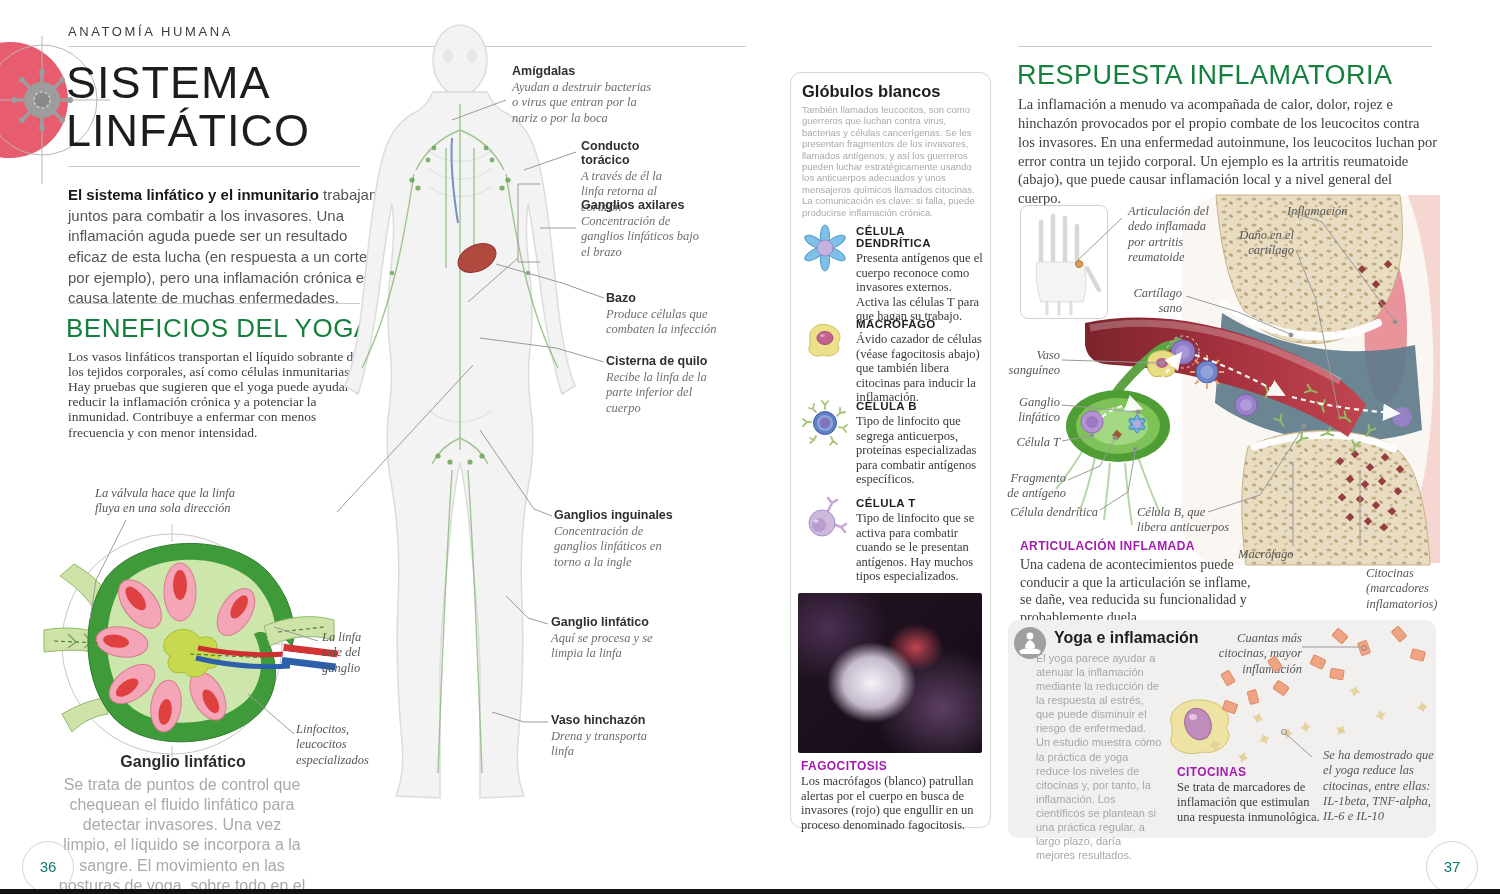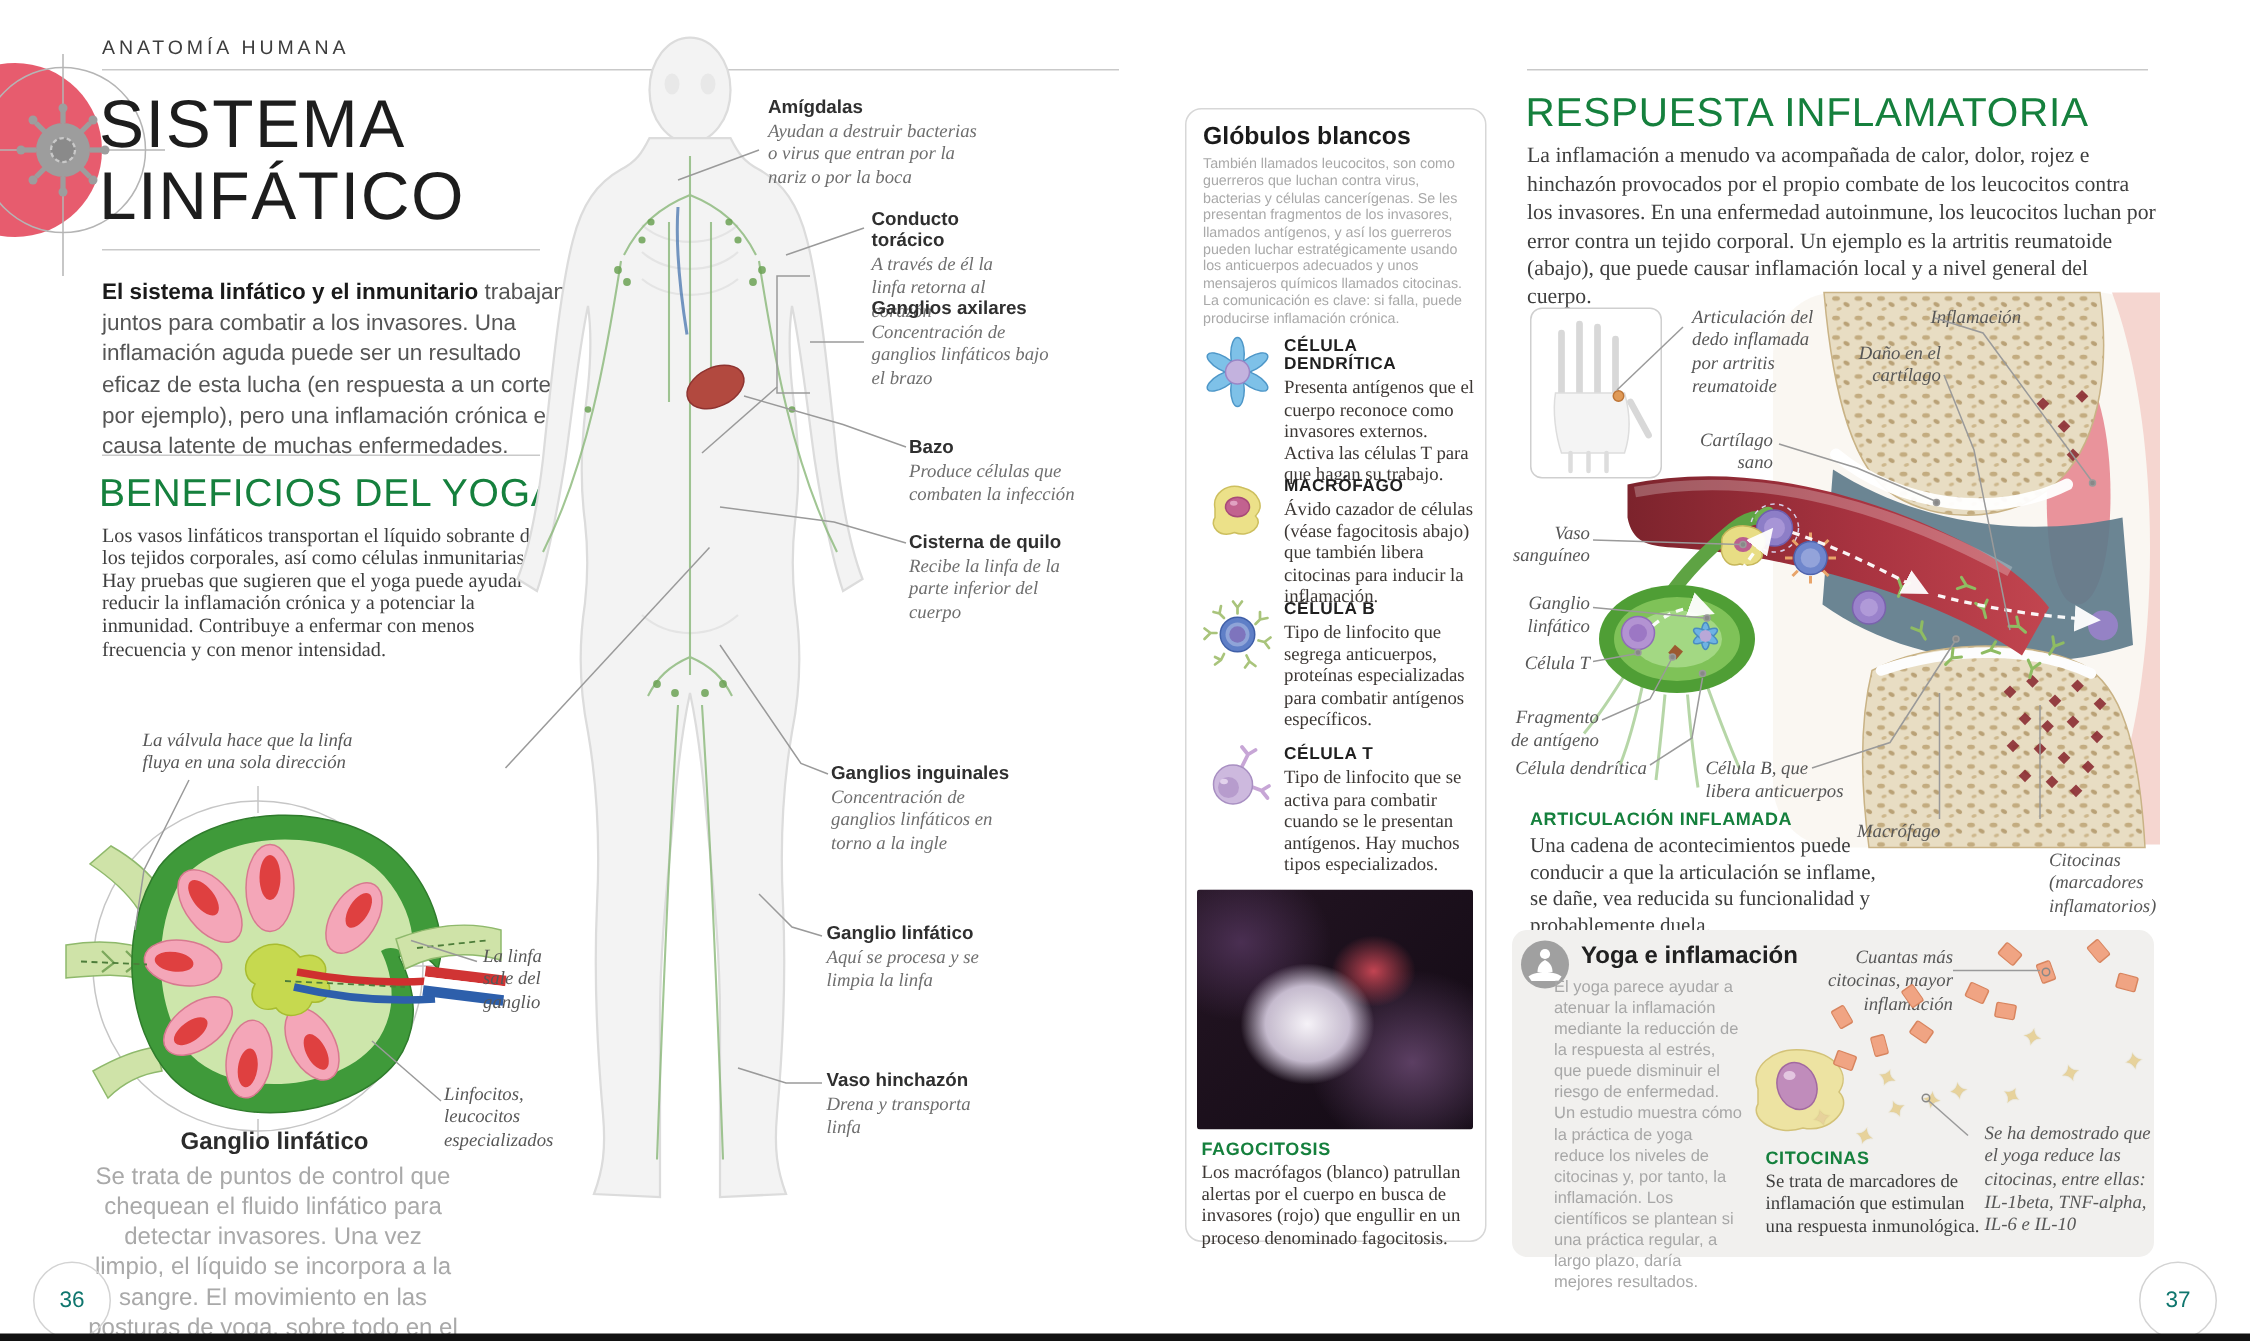--- a/index.html
+++ b/index.html
@@ -12,21 +12,21 @@
   .h2{font-weight:300;font-size:26px;letter-spacing:.5px;color:#15803d;}
   .intro{font-size:15px;line-height:1.38;color:#555;}
   .intro b{color:#1a1a1a;}
   .serifpar{font-family:"Liberation Serif",serif;font-size:13.5px;line-height:1.12;color:#3e3e3e;}
   .serifpar2{font-family:"Liberation Serif",serif;font-size:14.5px;line-height:1.3;color:#3e3e3e;}
   .ital{font-family:"Liberation Serif",serif;font-style:italic;font-size:12.5px;line-height:1.22;color:#575757;}
   .callout .ct{font-size:12.5px;font-weight:bold;color:#2f2f2f;margin-bottom:2px;}
   .callout .cd{font-family:"Liberation Serif",serif;font-style:italic;font-size:12.5px;line-height:1.22;color:#6e6e6e;}
   .graycap{font-size:16px;line-height:1.26;color:#a9a9a9;}
   .capt{font-weight:bold;font-size:16px;color:#2b2b2b;}
-  .sct{font-size:12px;font-weight:bold;letter-spacing:.4px;color:#15803d;}
+  .sct{font-size:12px;font-weight:bold;letter-spacing:.4px;color:#a21caf;}
   .panel{position:absolute;left:790px;top:72px;width:199px;height:754px;border:1px solid #d7d7d7;border-radius:11px;background:#fff;}
   .ptitle{font-size:16.5px;font-weight:bold;color:#1b1b1b;}
   .pintro{font-size:9.5px;line-height:1.2;color:#a9a9a9;}
   .cellrow{position:absolute;left:8px;display:flex;gap:5px;width:184px;}
   .cellicon{width:52px;flex:0 0 52px;display:flex;justify-content:center;}
   .cellname{font-size:11.5px;font-weight:bold;letter-spacing:.4px;color:#1f1f1f;margin-bottom:2px;}
   .celldesc{font-family:"Liberation Serif",serif;font-size:12.5px;line-height:1.16;color:#3d3835;}
   .photo{position:absolute;left:7px;top:520px;width:184px;height:160px;border-radius:2px;
     background:
       radial-gradient(62px 56px at 40% 56%, rgba(250,247,252,.98), rgba(225,215,235,.85) 45%, rgba(150,130,160,0) 72%),

